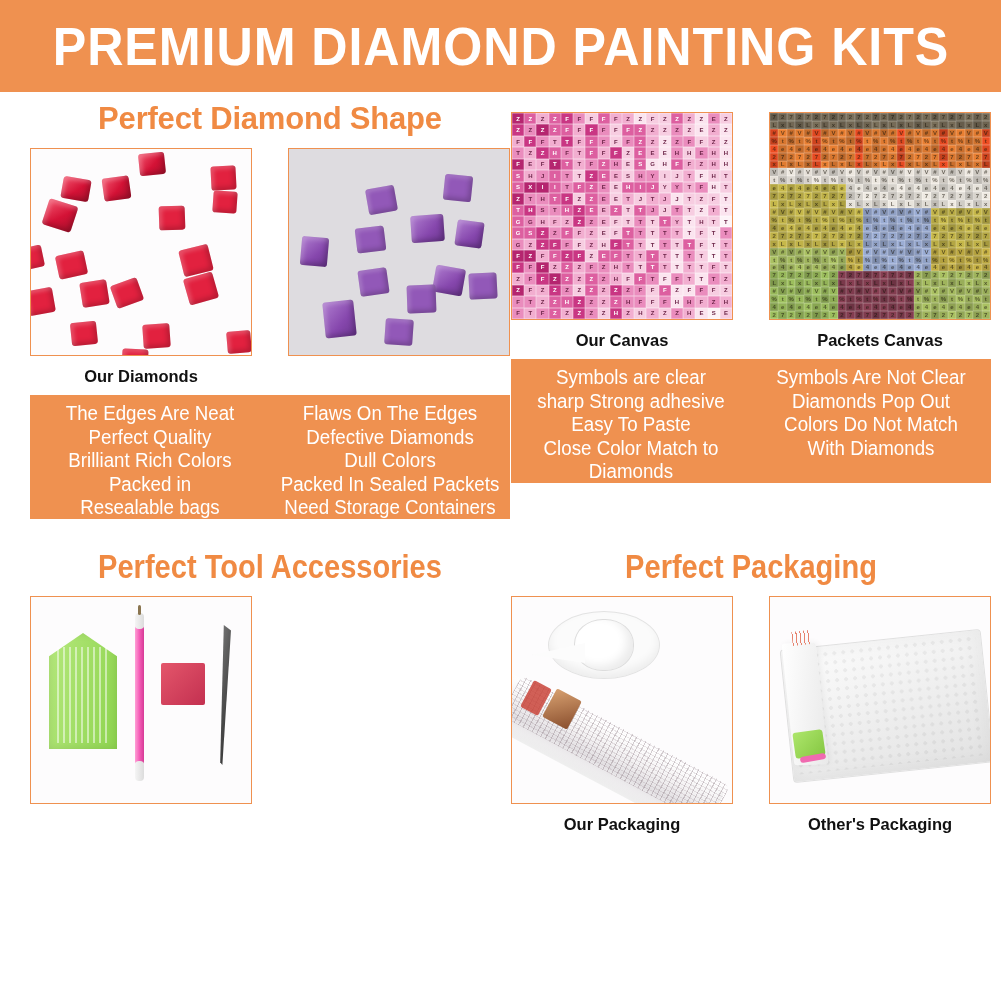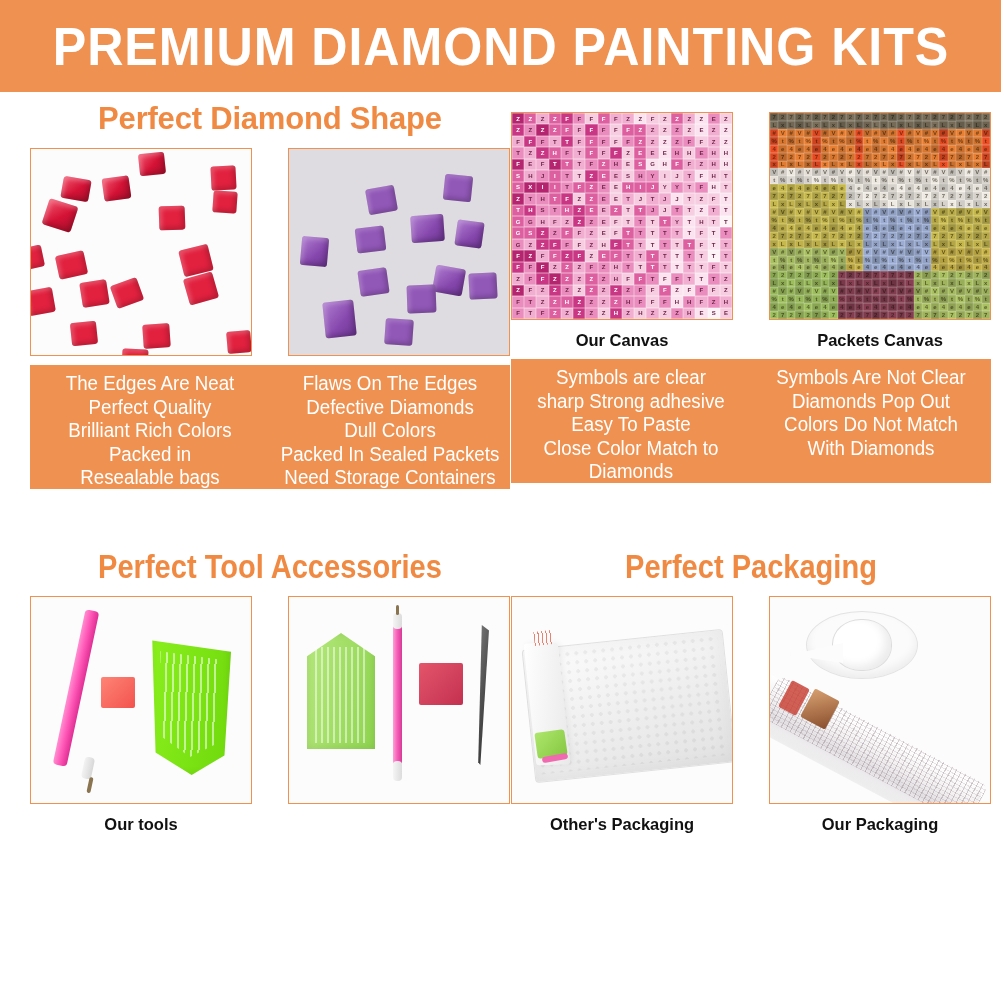--- a/index.html
+++ b/index.html
@@ -150,20 +150,21 @@
           <div class="gem red" style="left:26px;top:104px;width:29px;height:24px;transform:rotate(-12deg);"></div>
           <div class="gem red" style="left:-4px;top:140px;width:27px;height:25px;transform:rotate(-10deg);"></div>
           <div class="gem red" style="left:50px;top:132px;width:27px;height:25px;transform:rotate(-9deg);"></div>
           <div class="gem red" style="left:82px;top:132px;width:28px;height:24px;transform:rotate(-20deg);"></div>
           <div class="gem red" style="left:40px;top:173px;width:26px;height:23px;transform:rotate(-6deg);"></div>
           <div class="gem red" style="left:112px;top:175px;width:27px;height:24px;transform:rotate(-4deg);"></div>
           <div class="gem red" style="left:91px;top:200px;width:26px;height:22px;transform:rotate(3deg);"></div>
           <div class="gem red" style="left:196px;top:182px;width:24px;height:22px;transform:rotate(-5deg);"></div>
           <div class="gem red" style="left:-6px;top:97px;width:18px;height:22px;transform:rotate(-12deg);"></div>
         </div>
+        <div class="photo-label">Our Diamonds</div>
       </div>
 
       <div class="photo-cell">
         <div class="photo">
           <div class="bg-grey"></div>
           <div class="gem pur" style="left:78px;top:38px;width:29px;height:26px;transform:rotate(-10deg);"></div>
           <div class="gem pur" style="left:155px;top:26px;width:28px;height:26px;transform:rotate(6deg);"></div>
           <div class="gem pur f" style="left:122px;top:66px;width:33px;height:27px;transform:rotate(-4deg);"></div>
           <div class="gem pur f" style="left:167px;top:72px;width:27px;height:26px;transform:rotate(8deg);"></div>
           <div class="gem pur" style="left:67px;top:78px;width:29px;height:25px;transform:rotate(-7deg);"></div>
@@ -1230,43 +1231,20 @@
         <div>Colors Do Not Match</div>
         <div>With Diamonds</div>
       </div>
     </div>
   </div>
 
   <div class="quad" style="left:30px;top:548px;">
     <div class="sec-title narrow">Perfect Tool Accessories</div>
     <div class="photo-row" style="margin-top:10px;">
 
-      <div class="photo-cell">
-        <div class="photo">
-          <div class="bg-white"></div>
-
-          <div class="pen" style="left:38px;top:12px;width:14px;height:158px;
-                      background:linear-gradient(90deg,#ff8fd0 0%,#ff59b8 45%,#e02e94 100%);
-                      transform:rotate(12deg);"></div>
-          <div class="pen" style="left:52px;top:160px;width:10px;height:22px;background:linear-gradient(90deg,#f3f3f3,#d8d8d8);transform:rotate(12deg);"></div>
-          <div class="pen" style="left:57px;top:180px;width:3.5px;height:16px;background:#8a7550;transform:rotate(12deg);"></div>
-
-          <div class="wax" style="left:70px;top:80px;width:34px;height:31px;
-                      background:linear-gradient(135deg,#ff8476,#f2534d);"></div>
-
-          <div class="tray" style="left:118px;top:38px;width:82px;height:140px;
-                      background:linear-gradient(100deg,#8bef1d,#6fd90c);
-                      clip-path:polygon(4% 4%,100% 12%,92% 86%,52% 100%,8% 84%);
-                      box-shadow:inset 0 0 10px rgba(0,0,0,.12);"></div>
-          <div style="position:absolute;left:128px;top:52px;width:62px;height:108px;
-                      background:repeating-linear-gradient(92deg,rgba(255,255,255,.55) 0 2px,rgba(0,0,0,0) 2px 7px);
-                      clip-path:polygon(2% 2%,100% 10%,92% 88%,50% 100%,6% 82%);"></div>
-        </div>
-        <div class="photo-label">Our tools</div>
-      </div>
 
       <div class="photo-cell">
         <div class="photo">
           <div class="bg-white"></div>
 
           <div class="tray" style="left:18px;top:36px;width:68px;height:116px;
                       background:linear-gradient(100deg,#b5e87c,#8ed44f);
                       clip-path:polygon(50% 0%,100% 20%,100% 100%,0% 100%,0% 20%);
                       box-shadow:inset 0 0 8px rgba(0,0,0,.10);"></div>
           <div style="position:absolute;left:26px;top:50px;width:52px;height:96px;
@@ -1286,20 +1264,49 @@
                       clip-path:polygon(60% 0%,100% 4%,52% 100%,40% 98%);"></div>
         </div>
       </div>
     </div>
 
   </div>
 
   <div class="quad" style="left:511px;top:548px;">
     <div class="sec-title narrow">Perfect Packaging</div>
     <div class="photo-row" style="margin-top:10px;">
+
+      <div class="photo-cell">
+        <div class="photo">
+          <div class="bg-white"></div>
+
+          <div style="position:absolute;left:36px;top:14px;width:110px;height:66px;
+                      border-radius:50%;background:#fbfbfb;border:1px solid #e3e3e3;
+                      box-shadow:inset 0 -5px 10px rgba(0,0,0,.06);"></div>
+          <div style="position:absolute;left:62px;top:22px;width:58px;height:50px;
+                      border-radius:48%;background:#ffffff;border:1px solid #dddddd;
+                      box-shadow:inset -6px -4px 10px rgba(0,0,0,.08);"></div>
+          <div style="position:absolute;left:20px;top:46px;width:52px;height:20px;background:#fcfcfc;
+                      clip-path:polygon(0% 60%,100% 0%,100% 100%);border-left:1px solid #e8e8e8;"></div>
+
+          <div class="tube" style="left:-6px;top:74px;width:250px;height:56px;
+                      background:linear-gradient(180deg,#ffffff 0%,#f3f1f2 35%,#e2dfe2 65%,#ffffff 100%);
+                      border-radius:10px;transform:rotate(28deg);transform-origin:0 0;
+                      box-shadow:inset 0 -6px 10px rgba(0,0,0,.07);"></div>
+          <div style="position:absolute;left:10px;top:78px;width:236px;height:46px;
+                      background:repeating-linear-gradient(90deg,rgba(120,100,110,.30) 0 1px,rgba(0,0,0,0) 1px 5px),
+                                 repeating-linear-gradient(0deg,rgba(140,120,130,.18) 0 1px,rgba(0,0,0,0) 1px 4px);
+                      transform:rotate(28deg);transform-origin:0 0;border-radius:8px;"></div>
+          <div style="position:absolute;left:14px;top:86px;width:20px;height:30px;background:#c9443a;
+                      transform:rotate(28deg);opacity:.85;border-radius:2px;"></div>
+          <div style="position:absolute;left:36px;top:96px;width:28px;height:32px;
+                      background:linear-gradient(140deg,#d7a070,#8a4f2e);transform:rotate(28deg);border-radius:2px;"></div>
+        </div>
+        <div class="photo-label">Our Packaging</div>
+      </div>
 
       <div class="photo-cell">
         <div class="photo">
           <div class="bg-white"></div>
           <div class="mailer" style="left:16px;top:42px;width:200px;height:132px;
                       background:linear-gradient(160deg,#fdfdfd,#eeeeee 55%,#e2e2e2);
                       border:1px solid #e0e0e0;border-radius:4px;
                       transform:rotate(-6deg);
                       box-shadow:inset 0 0 22px rgba(0,0,0,.05);"></div>
           <div style="position:absolute;left:22px;top:48px;width:190px;height:120px;
@@ -1311,46 +1318,17 @@
                       box-shadow:2px 0 6px rgba(0,0,0,.06);"></div>
           <div style="position:absolute;left:22px;top:34px;width:18px;height:14px;
                       background:repeating-linear-gradient(90deg,#e7836e 0 1px,rgba(0,0,0,0) 1px 4px);transform:rotate(-6deg);"></div>
           <div style="position:absolute;left:24px;top:134px;width:30px;height:26px;
                       background:linear-gradient(140deg,#a5e45c,#7ac32f);transform:rotate(-8deg);border-radius:3px;opacity:.9;"></div>
           <div style="position:absolute;left:30px;top:158px;width:26px;height:6px;
                       background:#f06ab0;transform:rotate(-10deg);border-radius:3px;"></div>
         </div>
         <div class="photo-label">Other's Packaging</div>
       </div>
-
-      <div class="photo-cell">
-        <div class="photo">
-          <div class="bg-white"></div>
-
-          <div style="position:absolute;left:36px;top:14px;width:110px;height:66px;
-                      border-radius:50%;background:#fbfbfb;border:1px solid #e3e3e3;
-                      box-shadow:inset 0 -5px 10px rgba(0,0,0,.06);"></div>
-          <div style="position:absolute;left:62px;top:22px;width:58px;height:50px;
-                      border-radius:48%;background:#ffffff;border:1px solid #dddddd;
-                      box-shadow:inset -6px -4px 10px rgba(0,0,0,.08);"></div>
-          <div style="position:absolute;left:20px;top:46px;width:52px;height:20px;background:#fcfcfc;
-                      clip-path:polygon(0% 60%,100% 0%,100% 100%);border-left:1px solid #e8e8e8;"></div>
-
-          <div class="tube" style="left:-6px;top:74px;width:250px;height:56px;
-                      background:linear-gradient(180deg,#ffffff 0%,#f3f1f2 35%,#e2dfe2 65%,#ffffff 100%);
-                      border-radius:10px;transform:rotate(28deg);transform-origin:0 0;
-                      box-shadow:inset 0 -6px 10px rgba(0,0,0,.07);"></div>
-          <div style="position:absolute;left:10px;top:78px;width:236px;height:46px;
-                      background:repeating-linear-gradient(90deg,rgba(120,100,110,.30) 0 1px,rgba(0,0,0,0) 1px 5px),
-                                 repeating-linear-gradient(0deg,rgba(140,120,130,.18) 0 1px,rgba(0,0,0,0) 1px 4px);
-                      transform:rotate(28deg);transform-origin:0 0;border-radius:8px;"></div>
-          <div style="position:absolute;left:14px;top:86px;width:20px;height:30px;background:#c9443a;
-                      transform:rotate(28deg);opacity:.85;border-radius:2px;"></div>
-          <div style="position:absolute;left:36px;top:96px;width:28px;height:32px;
-                      background:linear-gradient(140deg,#d7a070,#8a4f2e);transform:rotate(28deg);border-radius:2px;"></div>
-        </div>
-        <div class="photo-label">Our Packaging</div>
-      </div>
     </div>
 
   </div>
 
 </div>
 
 </body></html>

